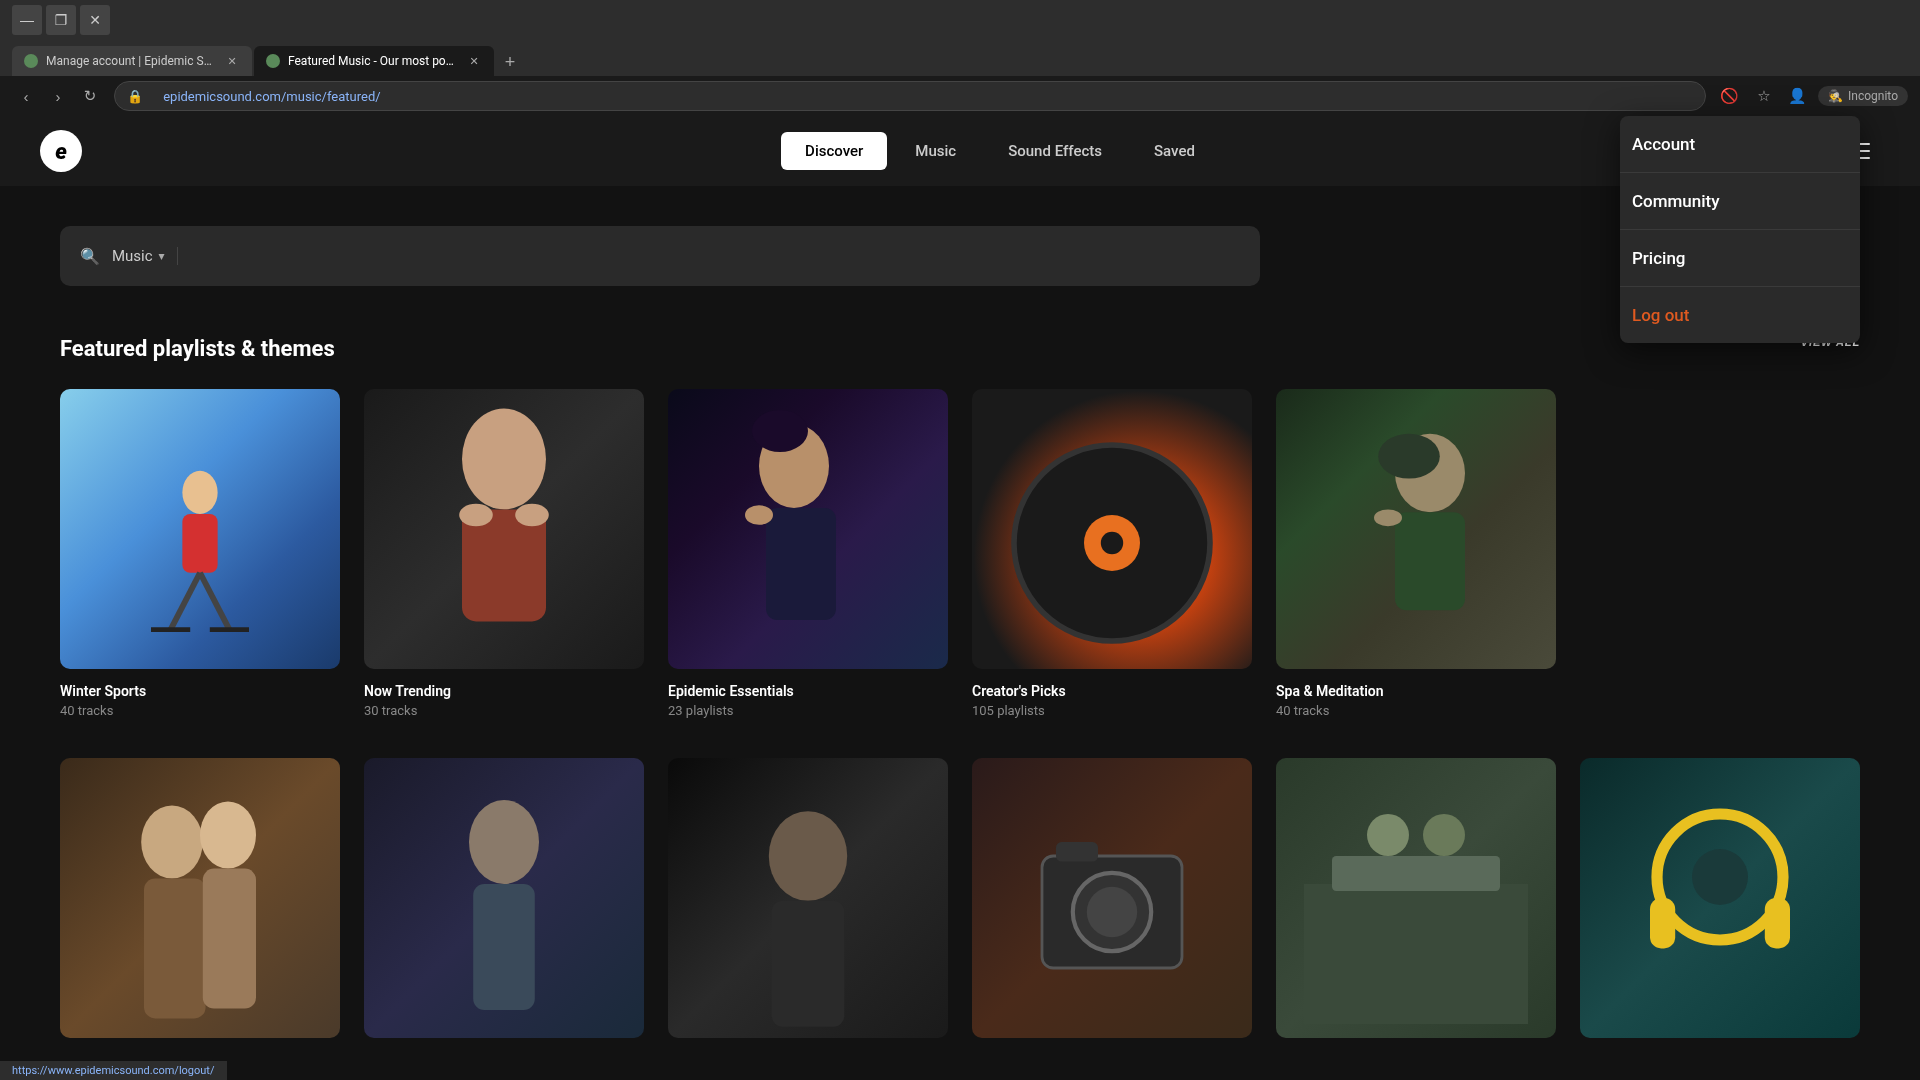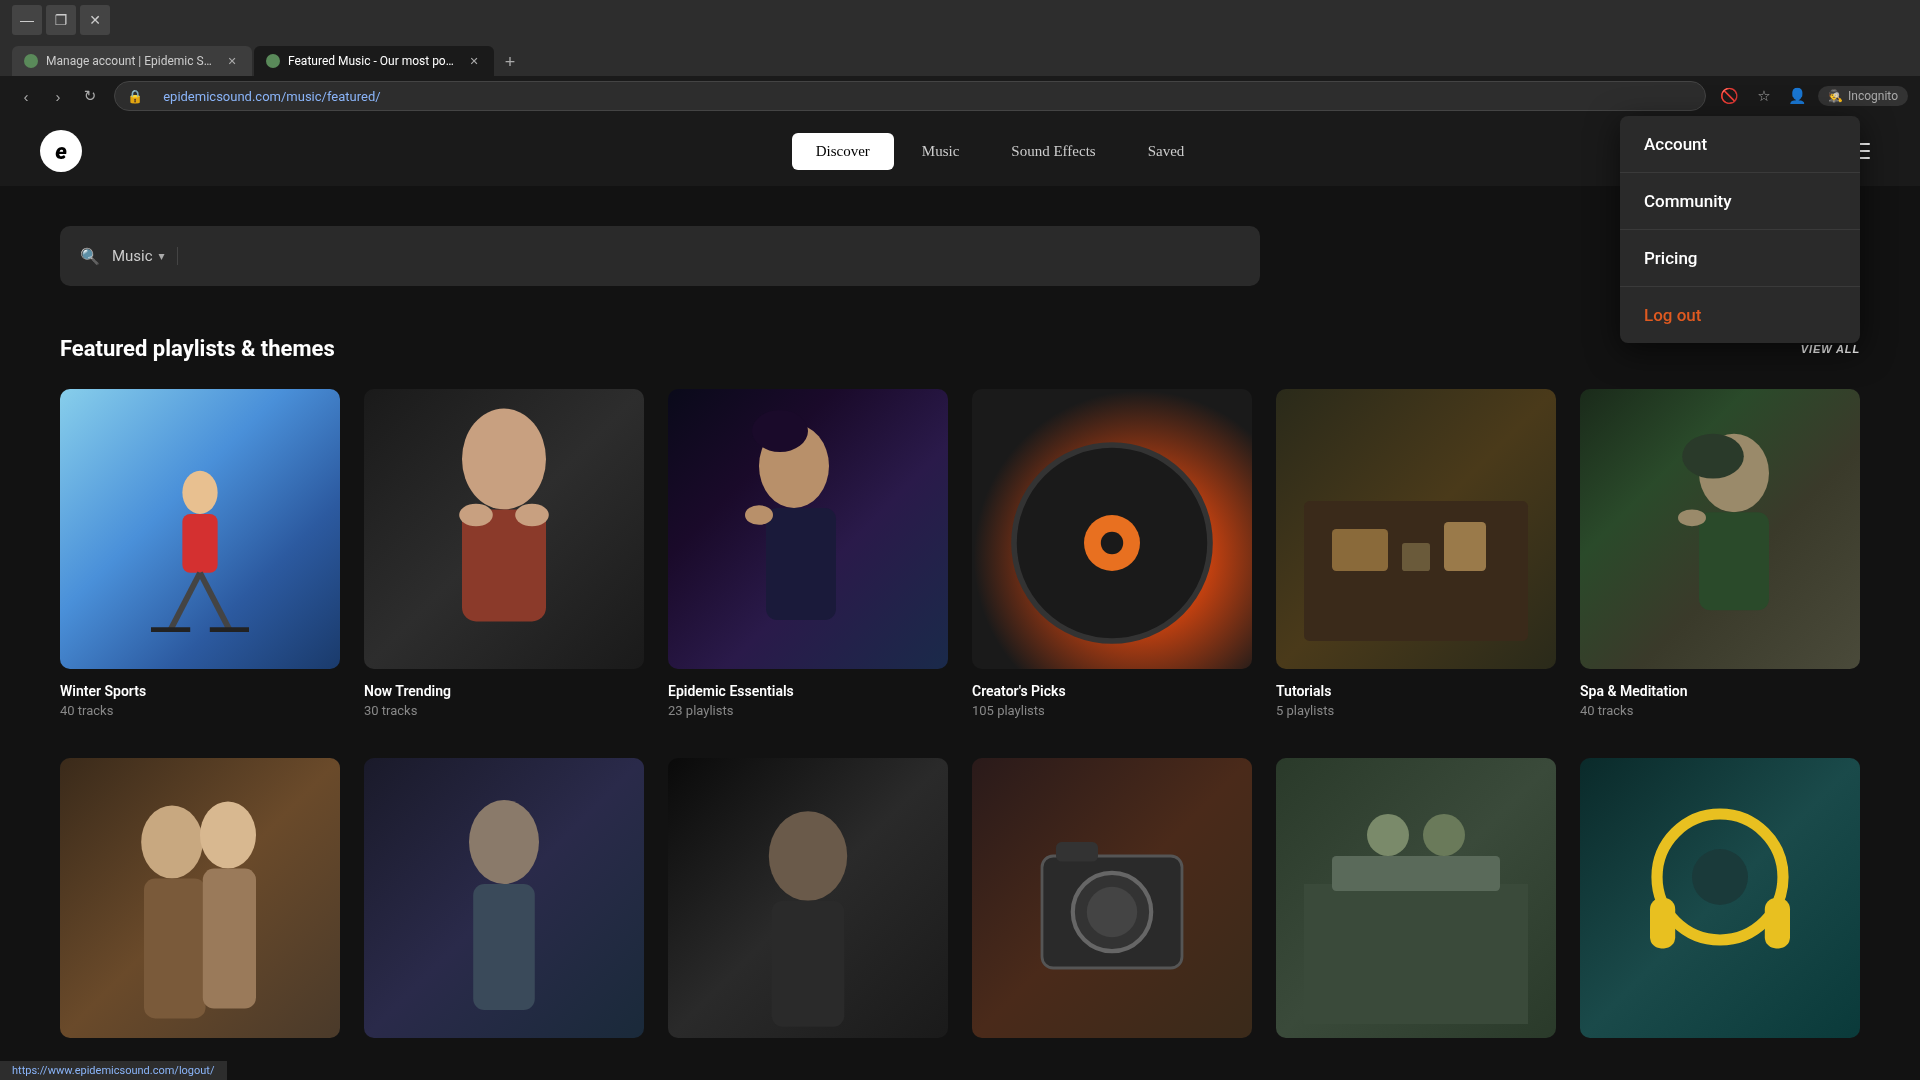--- a/index.html
+++ b/index.html
@@ -211,21 +211,20 @@
       font-weight: 900;
       color: #000;
       font-style: italic;
     }
     .main-nav {
       display: flex;
       align-items: center;
       gap: 4px;
       flex: 1;
       justify-content: center;
-      font-family: Liberation Serif, serif;
     }
     .nav-item {
       padding: 10px 24px;
       border-radius: 6px;
       font-size: 15px;
       font-weight: 500;
       color: #ccc;
       cursor: pointer;
       text-decoration: none;
     }
@@ -302,21 +301,21 @@
       background: transparent;
       border: none;
       font-size: 15px;
       color: #aaa;
       outline: none;
     }
 
     
     .section-header {
       display: flex;
-      align-items: center;
+      align-items: flex-start;
       justify-content: space-between;
       margin-bottom: 28px;
     }
     .section-title {
       font-size: 22px;
       font-weight: 700;
       color: #fff;
     }
     .view-all-btn {
       font-size: 11px;
@@ -415,21 +414,21 @@
       right: 60px;
       background: #2a2a2a;
       border-radius: 8px;
       min-width: 240px;
       overflow: hidden;
       box-shadow: 0 8px 32px rgba(0,0,0,0.6);
       pointer-events: all;
       z-index: 200;
     }
     .dropdown-item {
-      padding: 18px 24px;
+      padding: 18px 12px;
       font-size: 17px;
       font-weight: 500;
       color: #fff;
       cursor: pointer;
       display: flex;
       align-items: center;
     }
     .dropdown-item.logout {
       color: #e05a20;
     }
@@ -591,33 +590,20 @@
           <svg viewBox="0 0 200 200" style="position:absolute;width:100%;height:100%;">
             <circle cx="100" cy="110" r="70" fill="#1a1a1a" stroke="#333" stroke-width="4"></circle>
             <circle cx="100" cy="110" r="20" fill="#e87020"></circle>
             <circle cx="100" cy="110" r="8" fill="#1a1a1a"></circle>
           </svg>
         </div>
         <div class="card-title">Creator's Picks</div>
         <div class="card-subtitle">105 playlists</div>
       </div>
 
-      <div class="playlist-card">
-        <div class="playlist-thumb thumb-tutorials">
-          <svg viewBox="0 0 200 200" style="position:absolute;width:100%;height:100%;">
-            <rect x="20" y="80" width="160" height="100" rx="4" fill="#3a2a1a"></rect>
-            <rect x="40" y="100" width="40" height="30" rx="3" fill="#8a6a3a"></rect>
-            <rect x="90" y="110" width="20" height="20" rx="2" fill="#6a5a3a"></rect>
-            <rect x="120" y="95" width="30" height="35" rx="3" fill="#9a7a4a"></rect>
-            <circle cx="60" cy="60" rx="20" fill="#8a6040"></circle>
-          </svg>
-        </div>
-        <div class="card-title">Tutorials</div>
-        <div class="card-subtitle">5 playlists</div>
-      </div>
 
       <div class="playlist-card">
         <div class="playlist-thumb thumb-spa">
           <svg viewBox="0 0 200 200" style="position:absolute;width:100%;height:100%;">
             <ellipse cx="110" cy="60" rx="25" ry="28" fill="#9a8a6a"></ellipse>
             <ellipse cx="95" cy="48" rx="22" ry="16" fill="#2a3a2a"></ellipse>
             <rect x="85" y="88" width="50" height="70" rx="8" fill="#2a4a2a"></rect>
             <ellipse cx="80" cy="92" rx="10" ry="6" fill="#9a8a6a"></ellipse>
           </svg>
         </div>

